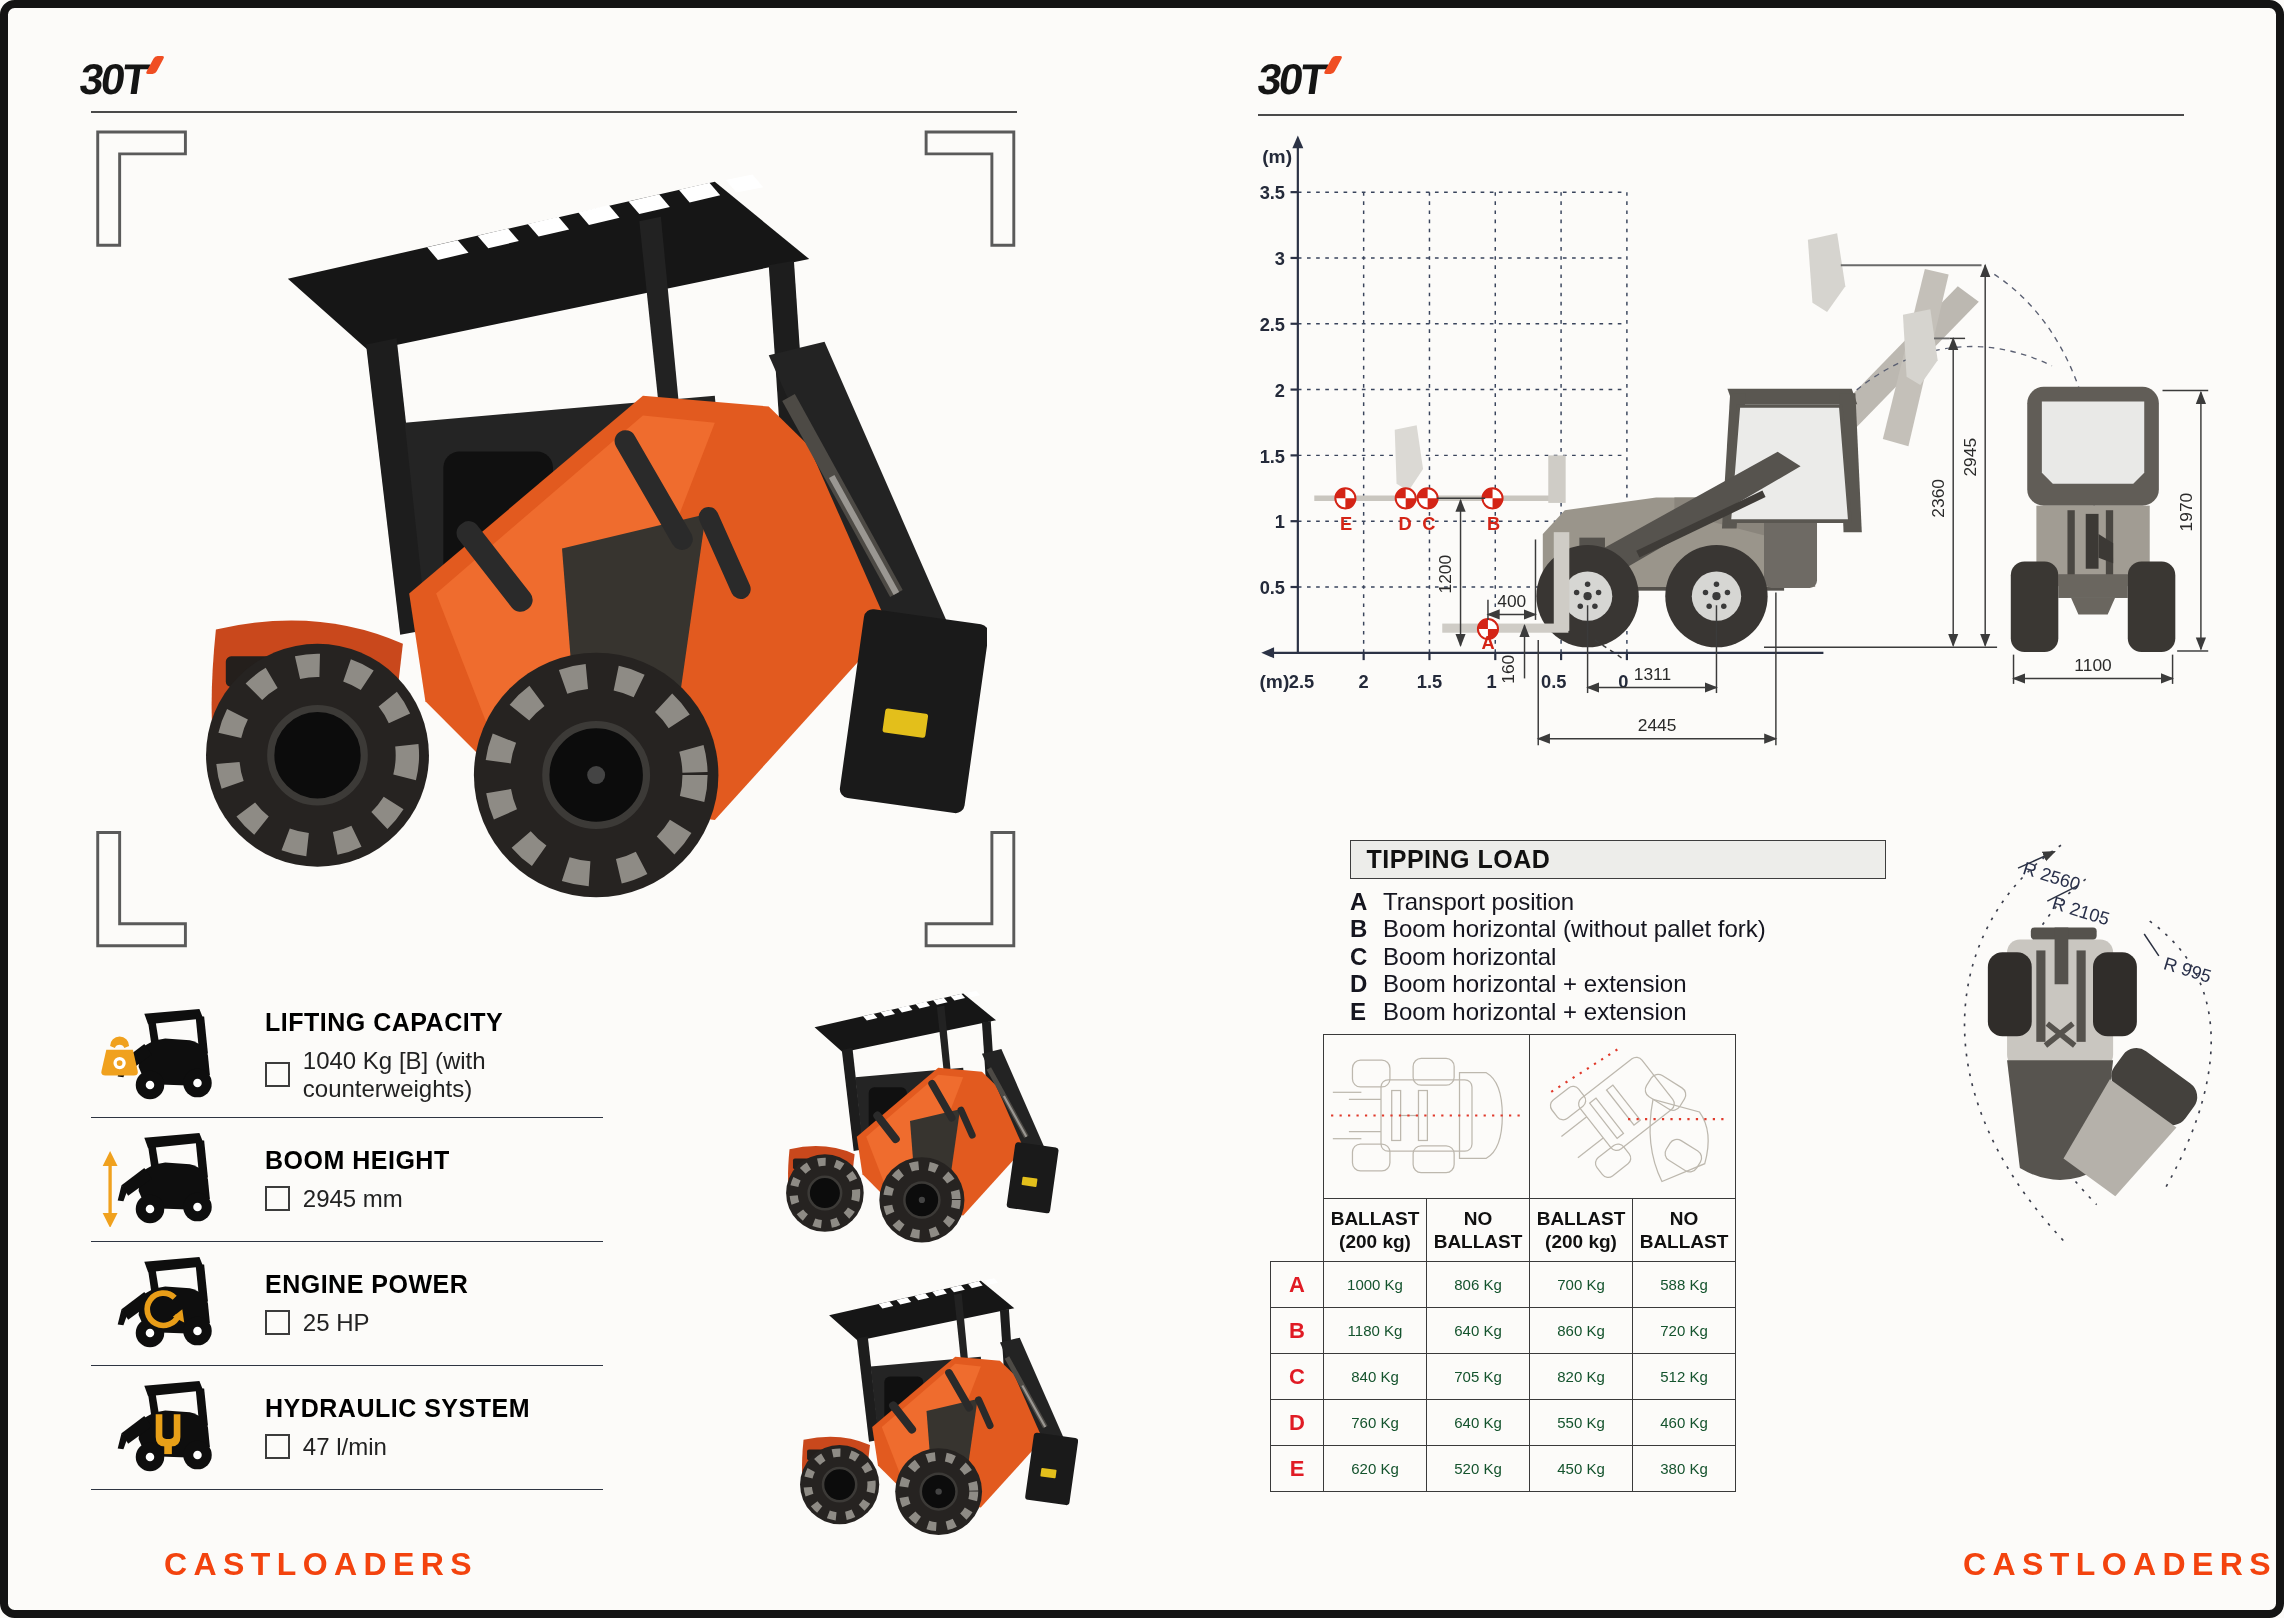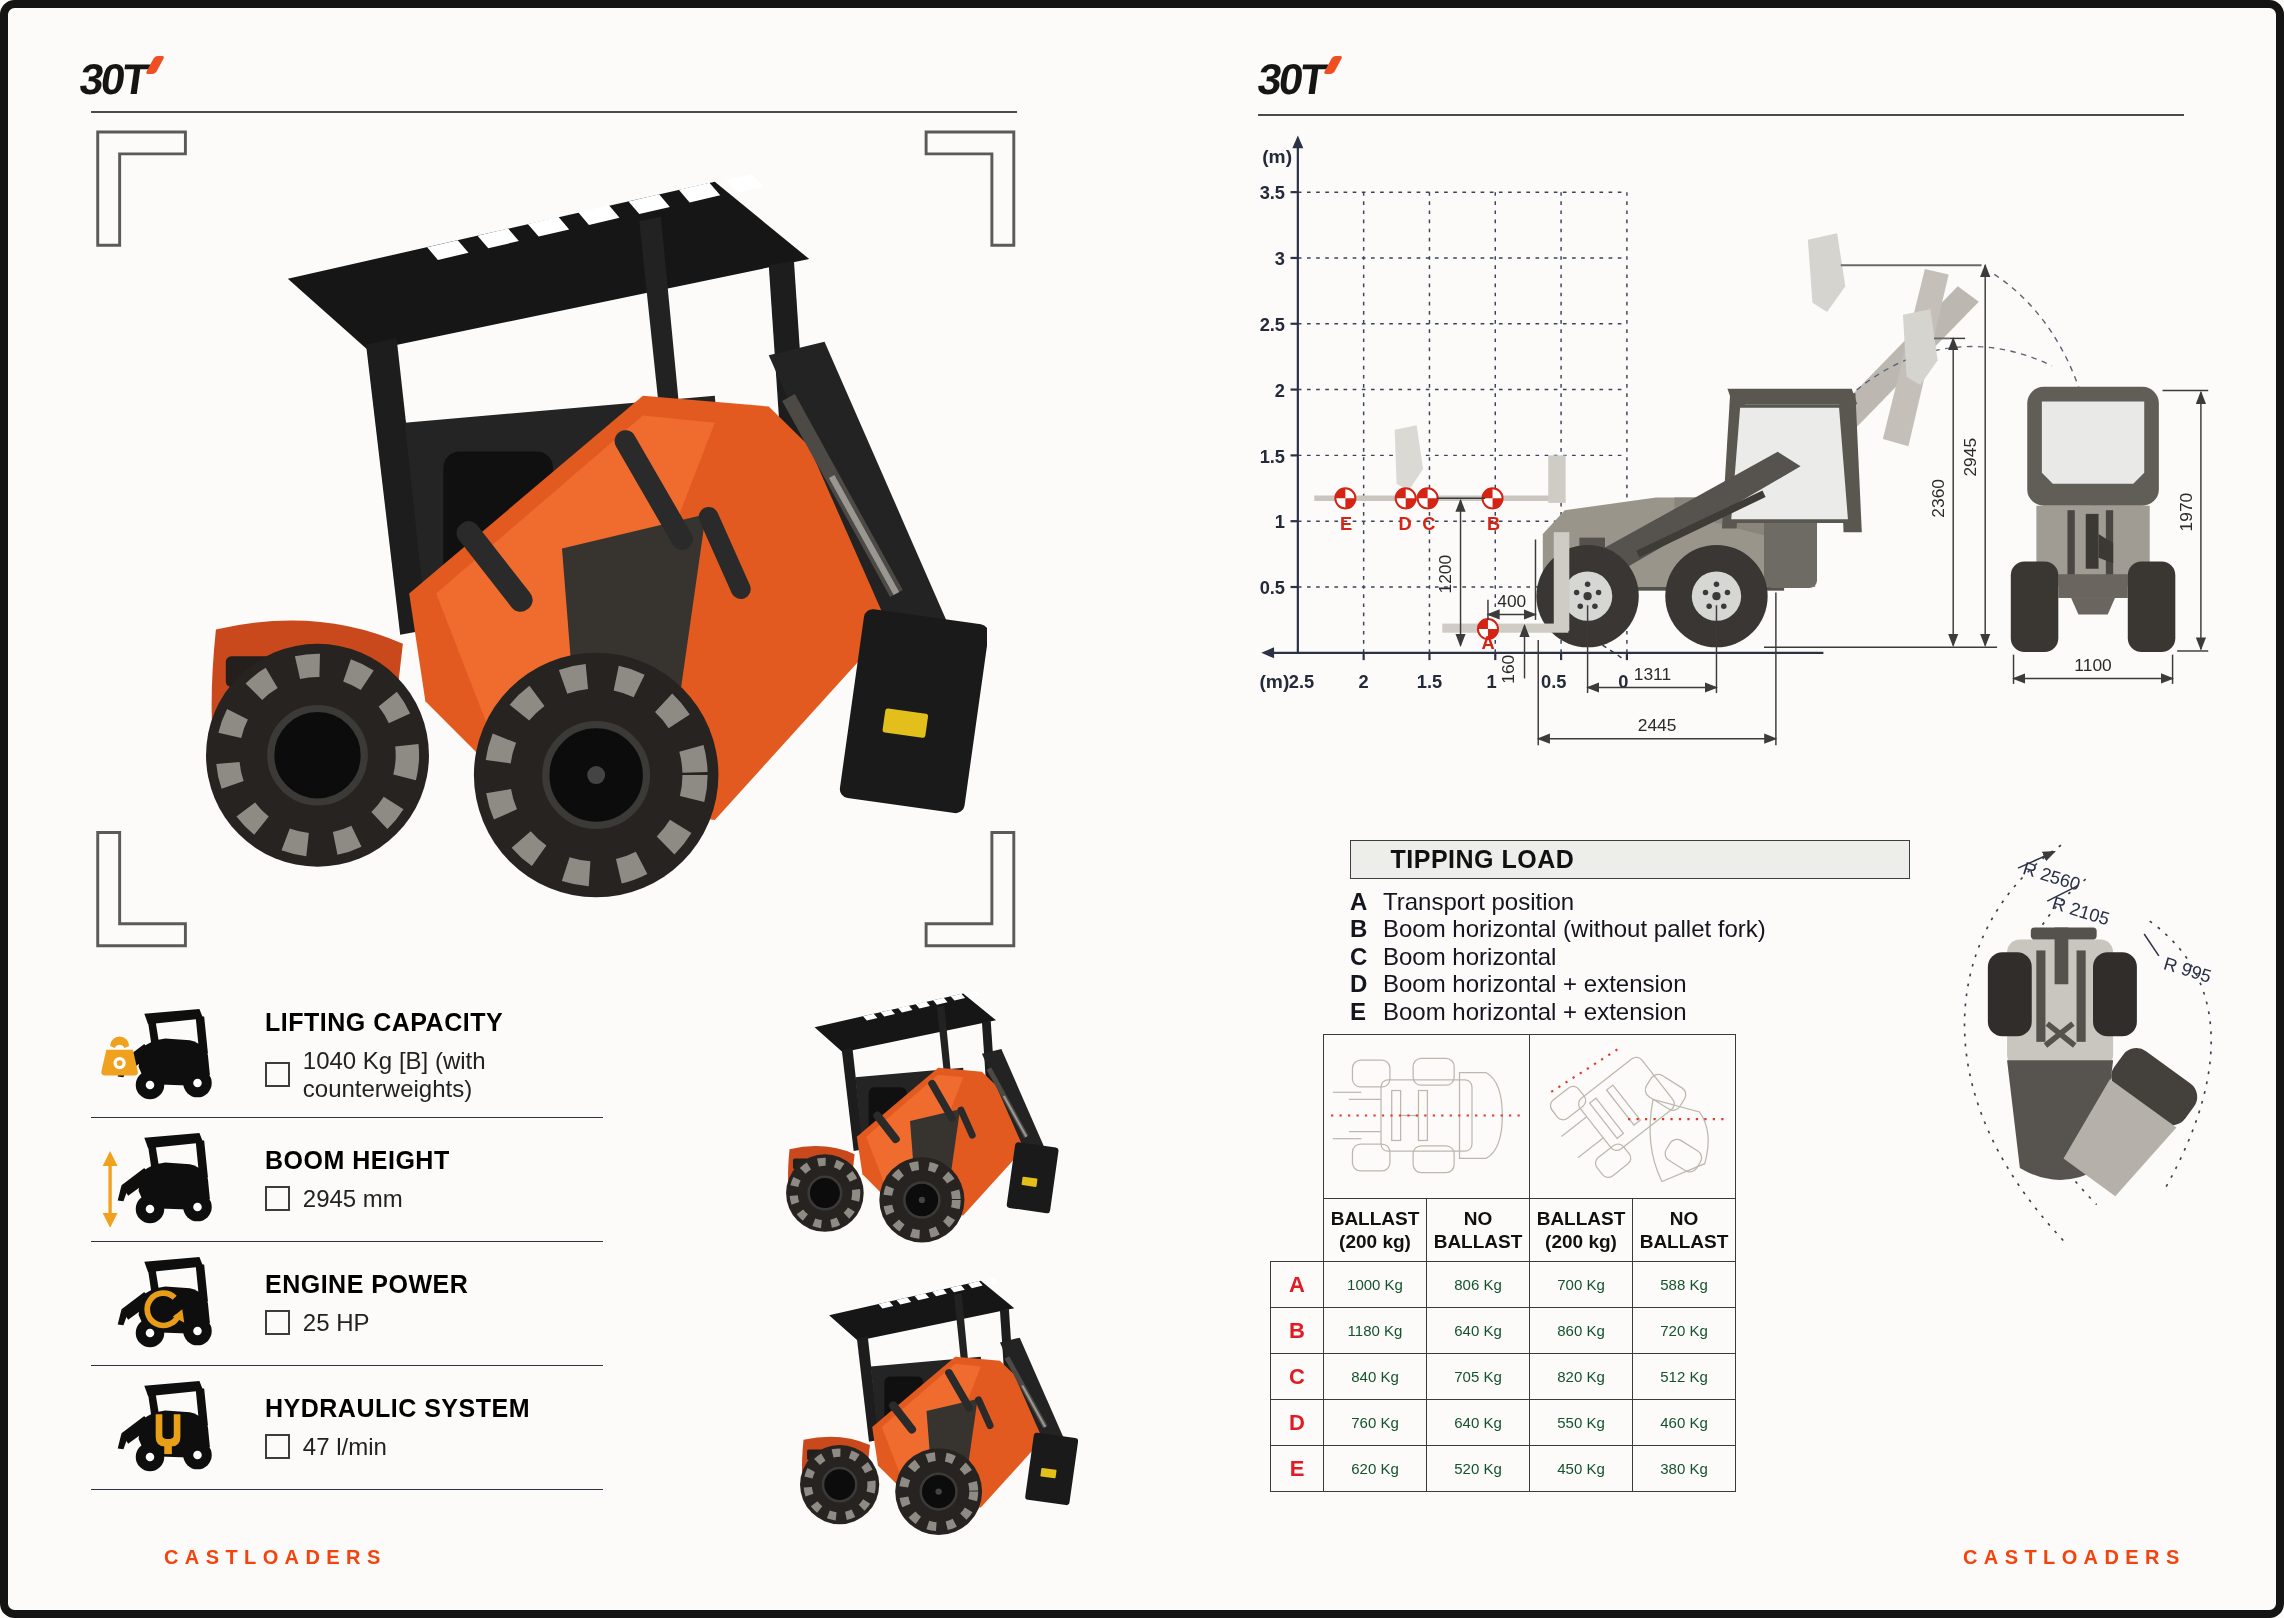--- a/index.html
+++ b/index.html
@@ -6,35 +6,35 @@
   .page{position:relative;width:2284px;height:1618px;background:#fcfbf9;overflow:hidden;
         font-family:"Liberation Sans",sans-serif;color:#1c1c1c;}
   .frame{position:absolute;inset:0;border:8.2px solid #141414;border-radius:14.6px;pointer-events:none;z-index:50;}
   .abs{position:absolute;}
 
   
   .logo{display:flex;align-items:flex-start;}
   .logo .glyph{font-weight:900;font-size:43px;letter-spacing:-2.7px;transform:skewX(-8deg);color:#151515;line-height:1;}
   .logo .tick{width:10px;height:18.3px;background:#f04e23;transform:skewX(-28deg);border-radius:2.7px;margin-left:3.7px;margin-top:-1.8px;}
   .rule{position:absolute;height:1.8px;background:#4a4a4a;}
-  .wordmark{font-weight:700;font-size:20px;color:#f3430e;letter-spacing:6.4px;}
+  .wordmark{font-weight:700;font-size:32px;color:#f3430e;letter-spacing:6.4px;}
 
   
   .spec-list{width:512px;}
   .spec-item{display:flex;align-items:center;height:123px;border-bottom:1.8px solid #2e3442;}
   .spec-item:last-child{border-bottom:1.8px solid #2e3442;}
   .spec-icon{width:137px;flex:0 0 137px;display:flex;justify-content:center;}
   .spec-text{margin-left:37px;}
   .spec-title{font-weight:700;font-size:25px;letter-spacing:0.5px;color:#000000;}
   .spec-valrow{display:flex;align-items:center;margin-top:9.1px;}
   .checkbox{width:21px;height:21px;border:2.7px solid #3c3c3c;margin-right:12.8px;flex:0 0 auto;}
   .spec-value{font-size:24px;color:#222;}
 
   
-  .tip-header{width:534px;height:37px;background:#ededea;border:1.8px solid #3e3e3e;display:flex;align-items:center;padding-left:24px;}
+  .tip-header{width:534px;height:37px;background:#ededea;border:1.8px solid #3e3e3e;display:flex;align-items:center;}
   .tip-header span{font-weight:700;font-size:25px;letter-spacing:0.5px;padding-left:15.5px;color:#111;}
   .legend-row{display:flex;font-size:24px;line-height:27.4px;color:#15151f;}
   .legend-key{font-weight:700;width:33px;flex:0 0 33px;}
   .tip-table{border-collapse:collapse;table-layout:fixed;}
   .tip-table td{border:1.8px solid #3a3a3a;text-align:center;vertical-align:middle;padding:0;}
   .tip-table td.nob{border:none;}
   .tip-table .imgcell{height:163px;}
   .tip-table .hdr{font-weight:700;font-size:19px;line-height:23px;height:62px;color:#101010;margin-top:38px;}
   .tip-table .key{font-weight:700;font-size:22px;color:#e01b24;}
   .tip-table .val{font-size:15px;color:#14532d;height:45px;}

